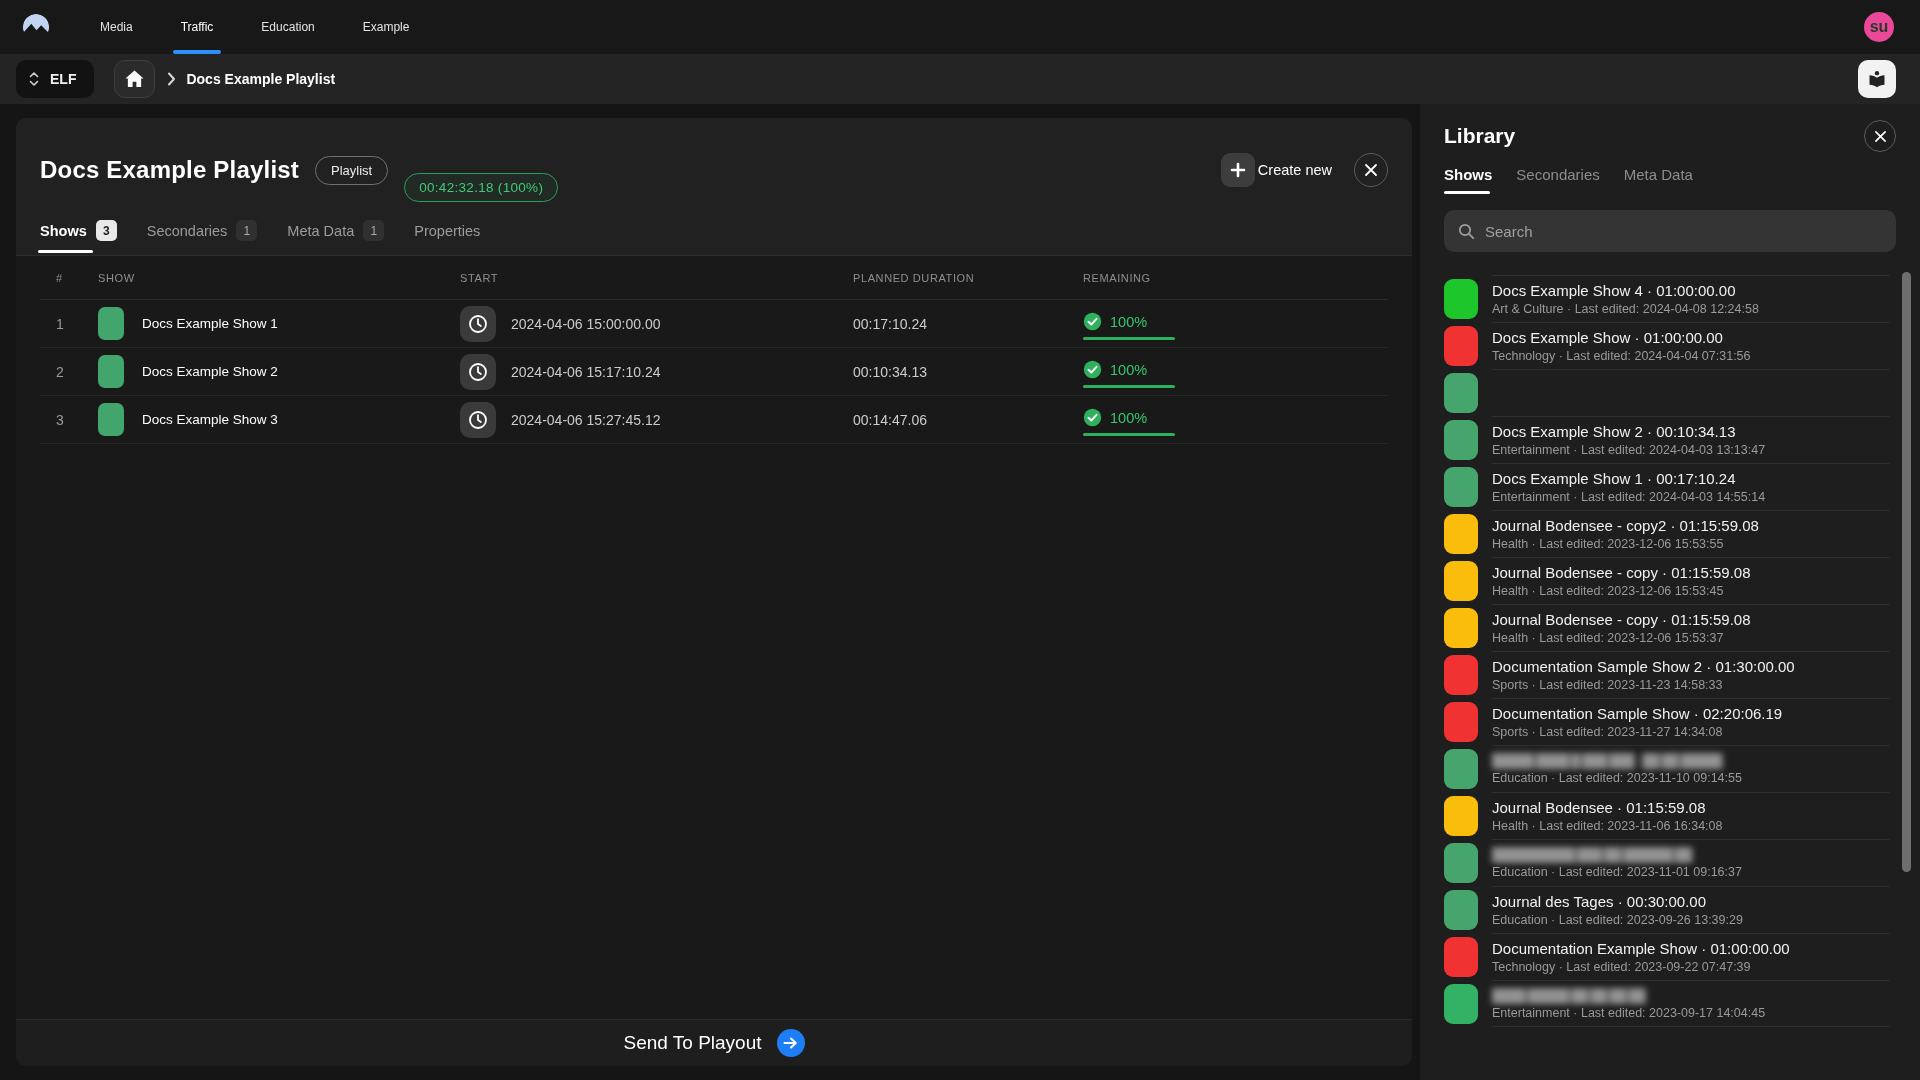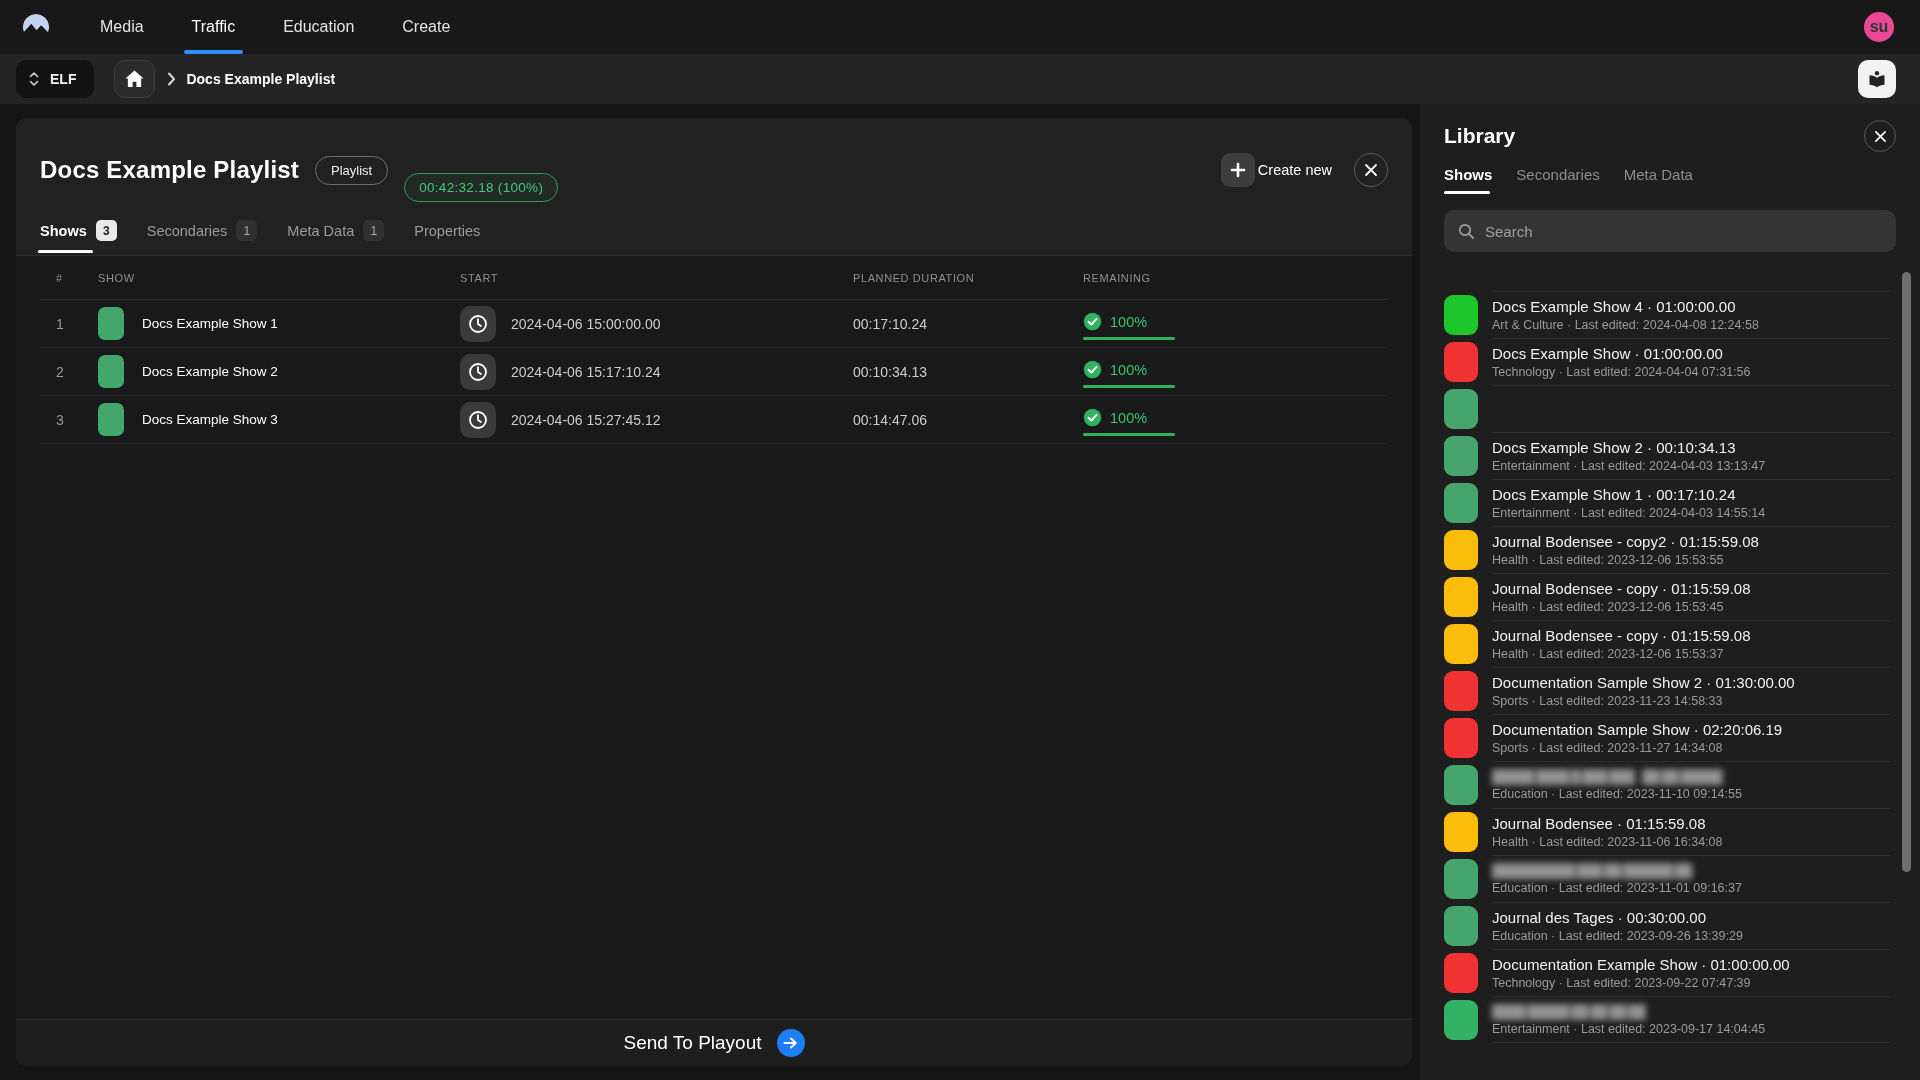--- a/index.html
+++ b/index.html
@@ -8,21 +8,21 @@
     background:#151515; color:#f2f2f2;
     font-family:"Liberation Sans", sans-serif;
     display:flex; flex-direction:column;
   }
   svg { display:block; }
 
   
   .topnav { height:54px; background:#181818; display:flex; align-items:stretch; padding:0 26px 0 14px; flex-shrink:0; }
   .logo { width:44px; display:flex; align-items:center; justify-content:center; }
   .nav-menu { display:flex; margin-left:18px; }
-  .nav-item { position:relative; display:flex; align-items:center; padding:0 24px; font-size:16px; font-weight:500; color:#e3e3e3; cursor:pointer; }
+  .nav-item { position:relative; display:flex; align-items:center; padding:0 24px; font-size:12px; font-weight:500; color:#e3e3e3; cursor:pointer; }
   .nav-item.active { color:#fff; }
   .nav-item.active::after { content:""; position:absolute; left:16px; right:16px; bottom:0; height:4px; background:#2e90fa; border-radius:4px; }
   .avatar { margin:auto 0 auto auto; width:30px; height:30px; border-radius:50%; background:#ec4899; color:#2b3a2e; font-size:16px; font-weight:700; display:flex; align-items:center; justify-content:center; }
 
   
   .crumbbar { height:50px; background:#242424; display:flex; align-items:center; gap:10px; padding:0 24px 0 16px; flex-shrink:0; }
   .env-pill { height:38px; background:#121212; border-radius:10px; display:flex; align-items:center; gap:11px; padding:0 18px 0 13px; font-size:14px; font-weight:700; color:#f0f0f0; cursor:pointer; }
   .home-btn { width:41px; height:38px; margin-left:10px; background:#2b2b2b; border:1px solid #3e3e3e; border-radius:11px; display:flex; align-items:center; justify-content:center; cursor:pointer; }
   .crumb-sep { display:flex; align-items:center; margin-left:2px; }
   .crumb-text { font-size:14px; font-weight:700; color:#fff; }
@@ -75,21 +75,21 @@
   .lib-head { display:flex; align-items:center; padding:0 24px; }
   .lib-title { font-size:21px; font-weight:600; color:#fff; }
   .lib-close { margin-left:auto; width:32px; height:32px; }
   .lib-tabs { display:flex; gap:24px; padding:0 24px; margin-top:14px; }
   .ltab { position:relative; font-size:15px; color:#8d8d8d; padding-bottom:11px; cursor:pointer; }
   .ltab.active { color:#fff; font-weight:700; }
   .ltab.active::after { content:""; position:absolute; left:0; right:2px; bottom:0; height:3px; background:#fff; border-radius:2px; }
   .search-wrap { margin:16px 24px 0; height:42px; background:#343434; border-radius:10px; display:flex; align-items:center; gap:10px; padding:0 14px; }
   .search-wrap input { flex:1; background:transparent; border:none; outline:none; color:#e5e5e5; font-size:15px; font-family:"Liberation Sans", sans-serif; }
   .search-wrap input::placeholder { color:#a0a0a0; }
-  .lib-list { margin-top:25px; flex:1; overflow:hidden; padding:14px 30px 0 24px; }
+  .lib-list { margin-top:9px; flex:1; overflow:hidden; padding:14px 30px 0 24px; }
   .lib-item { position:relative; display:flex; align-items:center; gap:14px; height:47px; cursor:pointer; }
   .lib-item::before { content:""; position:absolute; top:0; left:48px; right:0; height:1px; background:#2e2e2e; }
   .lib-item:last-child::after { content:""; position:absolute; bottom:0; left:48px; right:0; height:1px; background:#2e2e2e; }
   .lib-sq { width:34px; height:40px; border-radius:9px; flex-shrink:0; }
   .lib-text { min-width:0; }
   .lib-item-title { font-size:15px; color:#f1f1f1; font-weight:500; white-space:nowrap; }
   .lib-item-title.blurred { filter:blur(3px); opacity:0.55; letter-spacing:-1px; font-size:13px; }
   .lib-item-meta { font-size:12.5px; color:#9a9a9a; margin-top:3px; white-space:nowrap; }
   .scroll-thumb { position:absolute; right:9px; top:168px; width:9px; height:600px; background:#6e6e6e; border-radius:5px; cursor:pointer; }
 </style>
@@ -105,21 +105,21 @@
         <polygon points="-3,34 -3,28 11,12.5 16.5,19.5 21.5,14 35,28 35,34" fill="#000"></polygon>
       </mask>
         </defs>
       <circle cx="16" cy="16" r="14" fill="#c3d4f2" mask="url(#mlogo)"></circle>
     </svg>
   </div>
   <nav class="nav-menu" id="nav-menu">
       <div class="nav-item">Media</div>
       <div class="nav-item active">Traffic</div>
       <div class="nav-item">Education</div>
-      <div class="nav-item">Create</div>
+      <div class="nav-item">Example</div>
     </nav>
   <div class="avatar">su</div>
 </header>
 
 <div class="crumbbar">
   <div class="env-pill">
     <svg width="10" height="16" viewBox="0 0 10 16">
       <polyline points="1.5,5.5 5,2 8.5,5.5" fill="none" stroke="#cfcfcf" stroke-width="1.6" stroke-linecap="round" stroke-linejoin="round"></polyline>
       <polyline points="1.5,10.5 5,14 8.5,10.5" fill="none" stroke="#cfcfcf" stroke-width="1.6" stroke-linecap="round" stroke-linejoin="round"></polyline>
     </svg>

